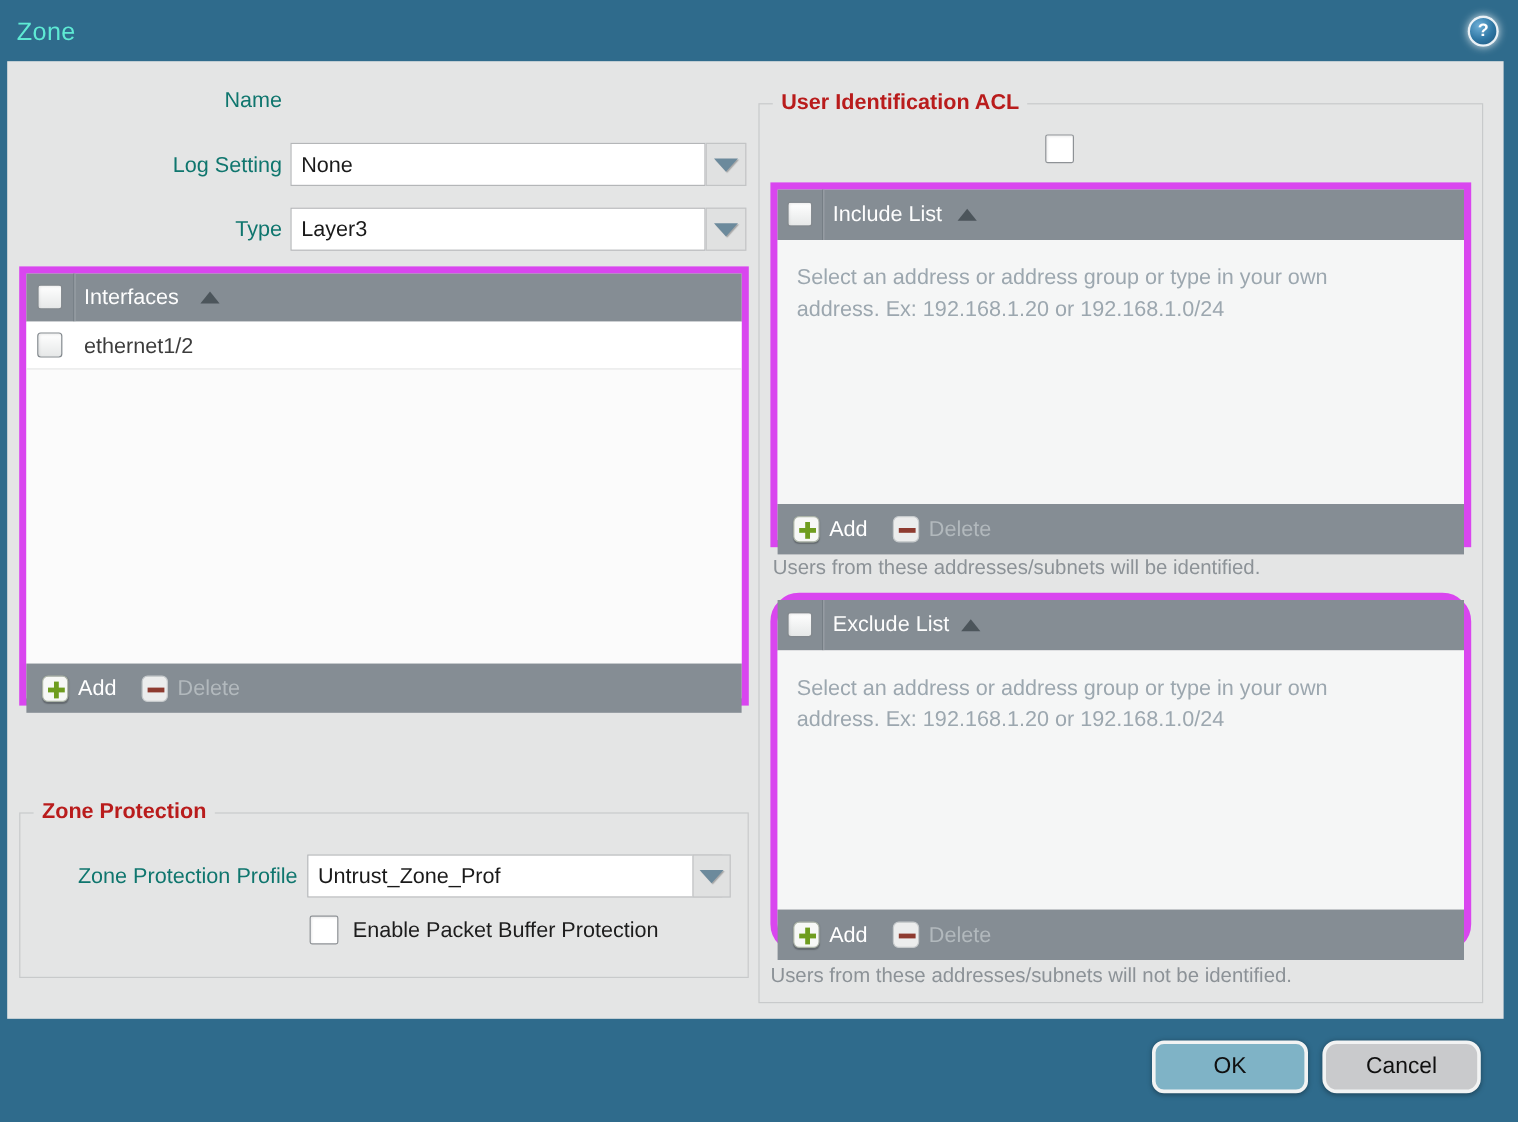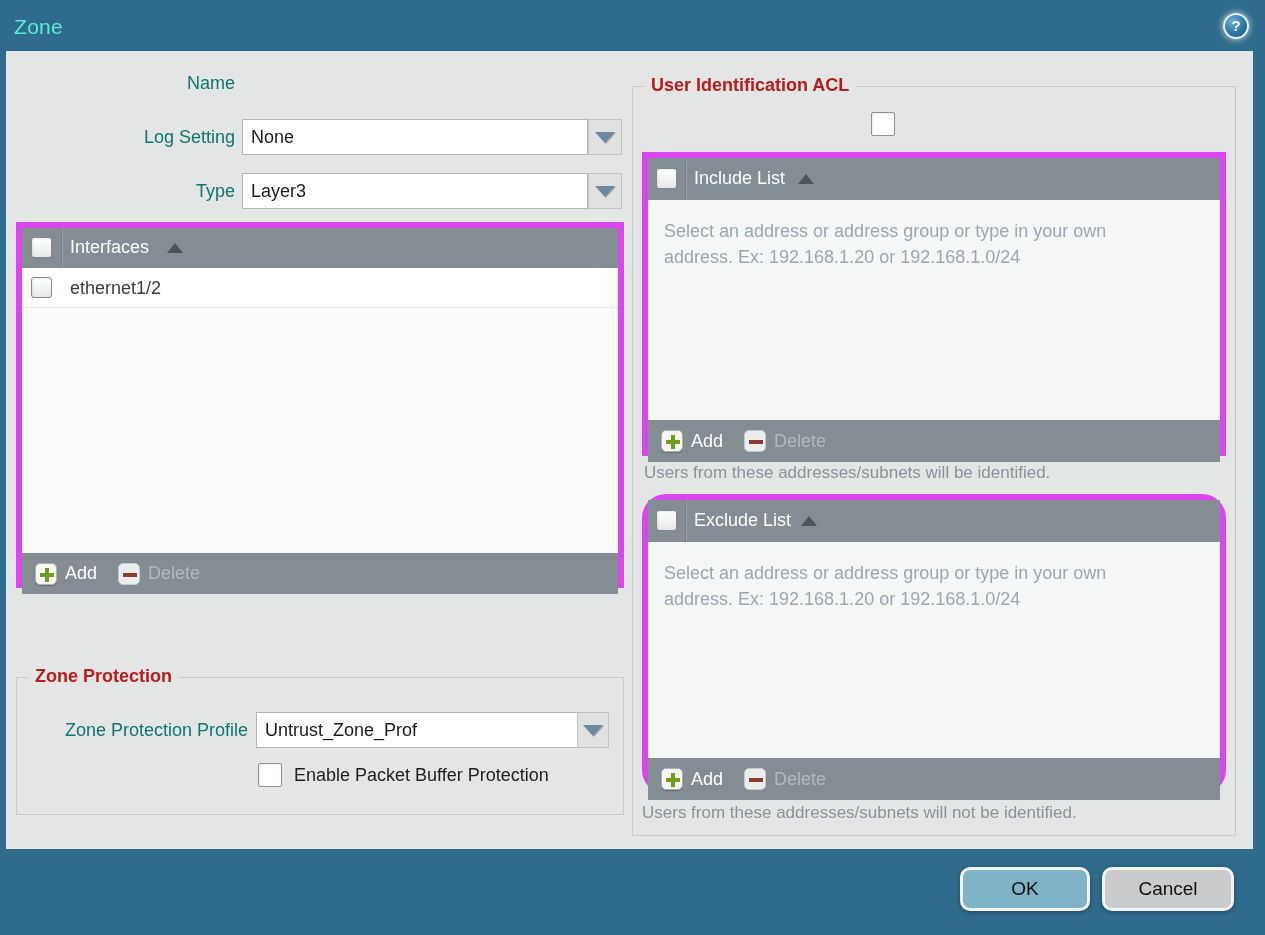--- a/index.html
+++ b/index.html
@@ -75,21 +75,21 @@
   
   .fieldset { position:absolute; border:1px solid #C8CACB; }
   .legend { position:absolute; font-size:18px; font-weight:bold; color:#b91c1c;
     background:#E4E5E5; padding:0 7px; white-space:nowrap; }
   
   .btn { position:absolute; height:44px; border:3px solid #F2F3F3; border-radius:10px;
     font-family:"Liberation Sans", sans-serif; font-size:19px; color:#101010;
     text-align:center; line-height:38px; cursor:pointer;
     box-shadow:0 1px 4px rgba(0,0,0,.35); }
   .btn-ok { left:960px; top:867px; width:130px; background:#7FB3C6; }
-  .btn-cancel { left:1102px; top:867px; width:132px; background:#C9CACC; }
+  .btn-cancel { left:1102px; top:867px; width:132px; background:#C9CACC;border-radius:12px; }
 </style>
 </head>
 <body>
 
 <div class="stage">
 
   <div class="title">Zone</div>
   <div class="help-icon">?</div>
 
   <div class="dialog">

